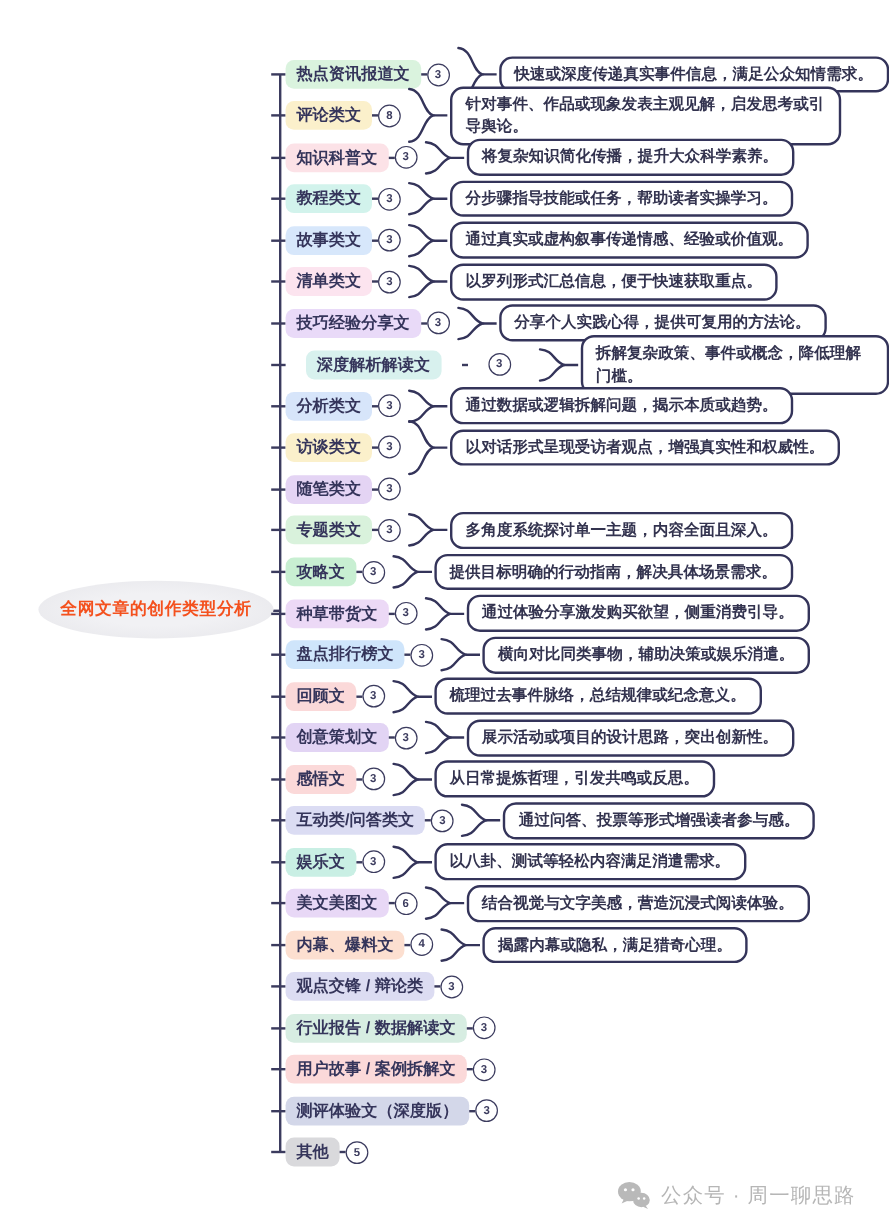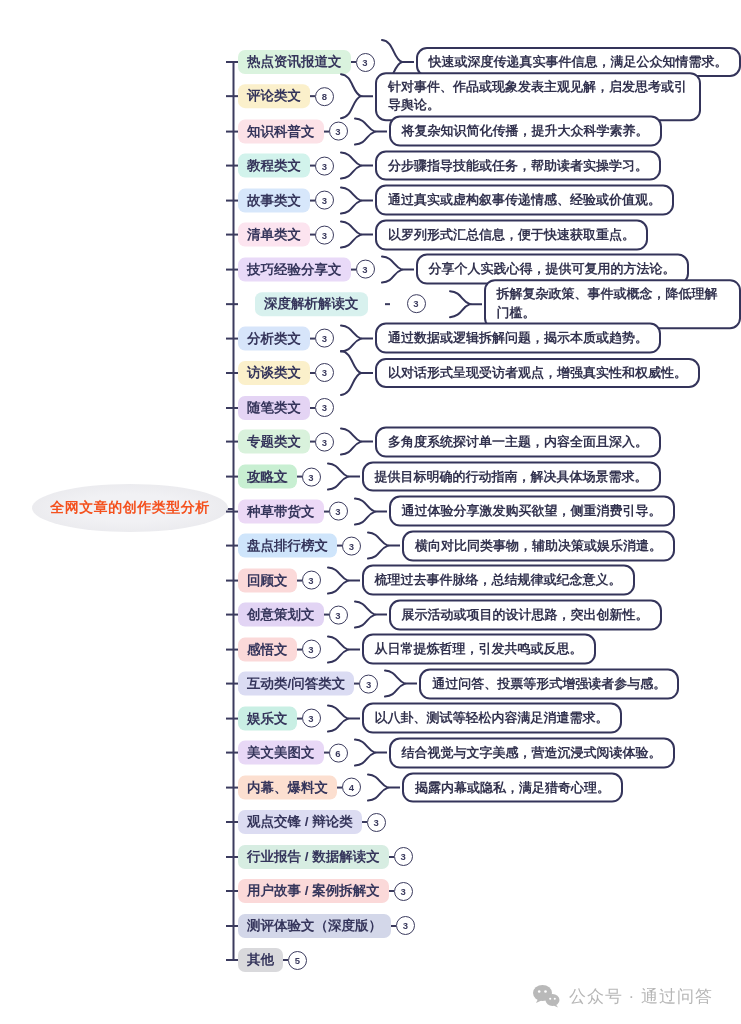--- a/index.html
+++ b/index.html
@@ -211,21 +211,21 @@
       <div class="desc-wrap">
         <svg class="brace" width="34" height="30" viewBox="0 0 34 30">
           <path class="brace-path" fill="none" stroke="#34345a" stroke-width="2" stroke-linecap="round" d="M2,2 C14,3 13,12 22,15 C13,18 14,27 2,28"></path>
           <path class="brace-tip" fill="none" stroke="#34345a" stroke-width="2" d="M22,15 L34,15"></path>
         </svg>
         <div class="desc">多角度系统探讨单一主题，内容全面且深入。</div>
       </div>
     </div>
       <div class="branch" style="top: 476.6px;">
       <div class="tick"></div>
-      <div class="pill" style="background: rgb(200, 239, 210); text-decoration: underline;">攻略文</div>
+      <div class="pill" style="background: rgb(200, 239, 210);">攻略文</div>
       <div class="dash"></div>
       <div class="badge">3</div>
       <div class="desc-wrap">
         <svg class="brace" width="34" height="30" viewBox="0 0 34 30">
           <path class="brace-path" fill="none" stroke="#34345a" stroke-width="2" stroke-linecap="round" d="M2,2 C14,3 13,12 22,15 C13,18 14,27 2,28"></path>
           <path class="brace-tip" fill="none" stroke="#34345a" stroke-width="2" d="M22,15 L34,15"></path>
         </svg>
         <div class="desc">提供目标明确的行动指南，解决具体场景需求。</div>
       </div>
     </div>
@@ -387,16 +387,16 @@
     <svg class="wicon" width="28" height="24" viewBox="0 0 28 24">
       <ellipse cx="10.5" cy="9" rx="9.5" ry="8" fill="#b9b9b9"></ellipse>
       <path d="M6,15 L4,19 L9.5,16.5 Z" fill="#b9b9b9"></path>
       <circle cx="7.2" cy="7.5" r="1.3" fill="#ffffff"></circle>
       <circle cx="13.5" cy="7.5" r="1.3" fill="#ffffff"></circle>
       <ellipse cx="20.5" cy="16" rx="7" ry="6" fill="#b9b9b9"></ellipse>
       <path d="M24,20.5 L26,23.5 L21.5,21.5 Z" fill="#b9b9b9"></path>
       <circle cx="18.2" cy="14.8" r="1.05" fill="#ffffff"></circle>
       <circle cx="22.8" cy="14.8" r="1.05" fill="#ffffff"></circle>
     </svg>
-    <span>公众号 · 通过问答</span>
+    <span>公众号 · 周一聊思路</span>
   </div>
 
 </div>
 
 </body></html>

